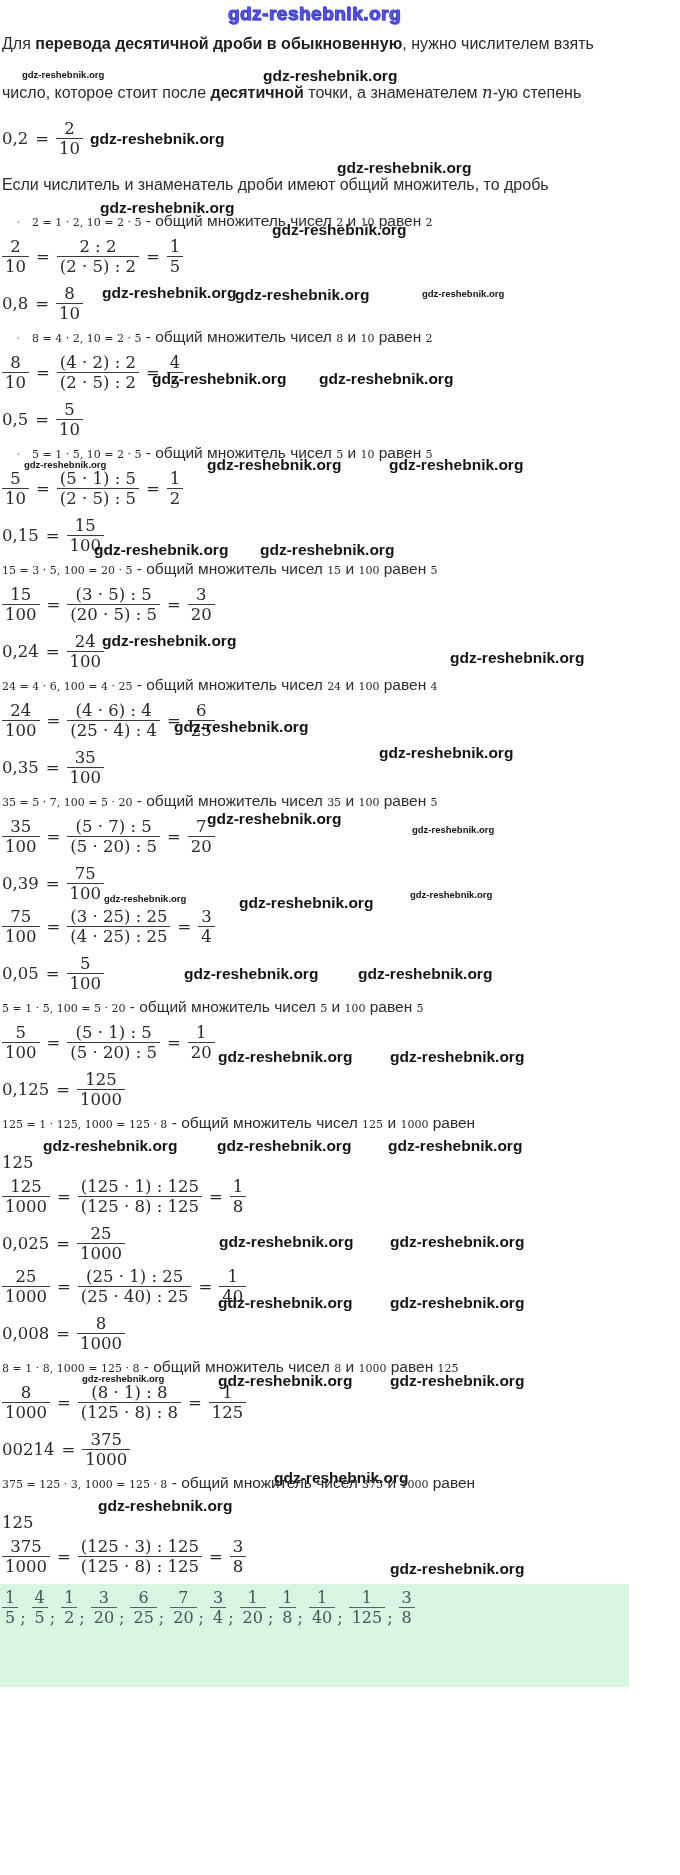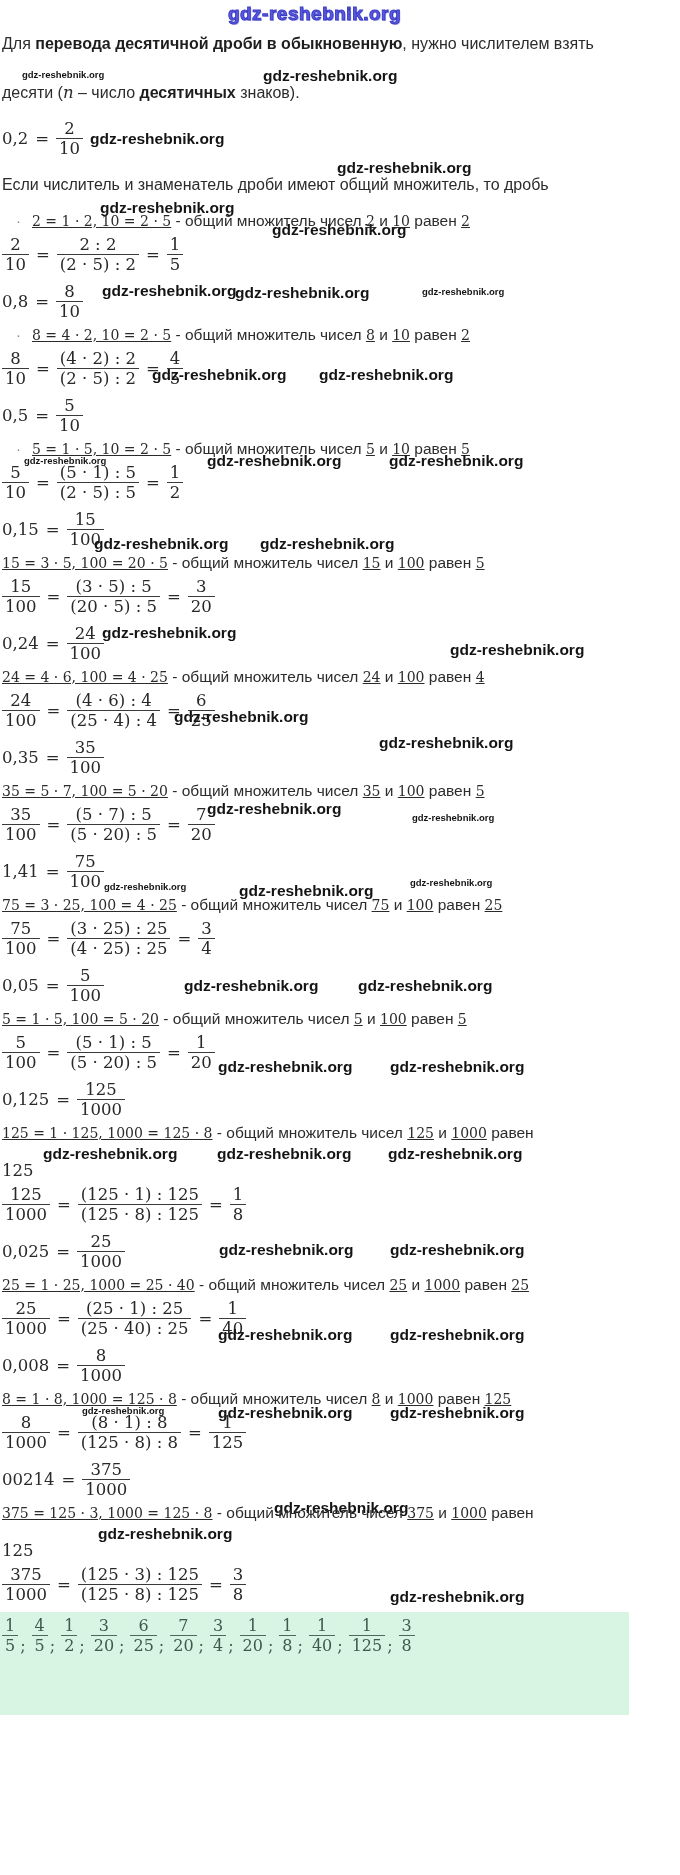--- a/index.html
+++ b/index.html
@@ -25,21 +25,21 @@
   }
   .wm.s{font-size:9.5px;line-height:10px;font-weight:600;}
   .line{position:relative;margin:5px 2px 4px 2px;font-family:"DejaVu Serif",serif;font-size:16.5px;color:#282828;}
   .red{margin:4px 2px 8px 2px;}
   .eq{display:inline-block;margin:0 7px;vertical-align:middle;font-family:"DejaVu Serif",serif;}
   .dval{display:inline-block;vertical-align:middle;}
   .frac{display:inline-block;text-align:center;vertical-align:middle;}
   .fnum{display:block;line-height:19px;padding:0 3px;}
   .fden{display:block;line-height:19px;padding:0 3px;border-top:1px solid #3a3a3a;}
   .fac{position:relative;font-size:15.5px;line-height:20px;margin:3px 2px;color:#2c2c2c;}
-  .fac .m{font-size:14px;text-decoration:underline;}
+  .fac .m{font-size:11px;}
   .fac.bul{padding-left:30px;}
   .bullet{position:absolute;left:14px;top:0;color:#8a8a8a;font-size:15px;}
   .cont{font-family:"DejaVu Serif",serif;font-size:16.5px;line-height:20px;margin:2px 2px 4px 2px;color:#282828;}
   .ans{
     background:#d7f5e2;margin-top:4px;padding:4px 2px 60px 2px;
     font-family:"DejaVu Serif",serif;font-size:16px;color:#3e5a4e;white-space:nowrap;
   }
   .ans .fden{border-top:1px solid #4a685c;}
   .ans .frac{margin-right:1px;}
   .sep{display:inline-block;vertical-align:bottom;margin:0 6px 0 1px;}
@@ -48,21 +48,21 @@
 <body>
 
 <div id="page">
   <div class="logo">gdz-reshebnik.org</div>
   <div id="content">
       <div class="para"><span>Для </span><span class="b ">перевода десятичной дроби в обыкновенную</span><span>, нужно числителем взять</span></div>
       <div class="wmrow">
         <span class="wm s" style="left: 22px; top: 0px;">gdz-reshebnik.org</span>
         <span class="wm" style="left: 263px; top: -2px;">gdz-reshebnik.org</span>
       </div>
-      <div class="para"><span>десяти (</span><span class="m i">n</span><span> – число </span><span class="b ">десятичных</span><span> знаков).</span></div>
+      <div class="para"><span>число, которое стоит после </span><span class="b ">десятичной</span><span> точки, а знаменателем </span><span class="m i">n</span><span>-ую степень</span></div>
       <div class="line dec"><span class="dval m">0,2</span><span class="eq">=</span><span class="frac"><span class="fnum">2</span><span class="fden">10</span></span><span class="wm" style="left: 88px; top: 12px;">gdz-reshebnik.org</span></div>
       <div class="wmrow">
         <span class="wm" style="left: 337px; top: -2px;">gdz-reshebnik.org</span>
       </div>
       <div class="para"><span>Если числитель и знаменатель дроби имеют общий множитель, то дробь</span></div>
       <div class="para"><span class="wm" style="left: 98px; top: -11px;">gdz-reshebnik.org</span><span class="wm" style="left: 270px; top: 11px;">gdz-reshebnik.org</span></div>
       <div class="fac bul"><span class="bullet">·</span><span class="m ">2 = 1 · 2, 10 = 2 · 5</span><span> - общий множитель чисел </span><span class="m ">2</span><span> и </span><span class="m ">10</span><span> равен </span><span class="m ">2</span></div>
       <div class="line red"><span class="frac"><span class="fnum">2</span><span class="fden">10</span></span><span class="eq">=</span><span class="frac"><span class="fnum">2 : 2</span><span class="fden">(2 · 5) : 2</span></span><span class="eq">=</span><span class="frac"><span class="fnum">1</span><span class="fden">5</span></span></div>
       <div class="line dec"><span class="dval m">0,8</span><span class="eq">=</span><span class="frac"><span class="fnum">8</span><span class="fden">10</span></span><span class="wm" style="left: 100px; top: 1px;">gdz-reshebnik.org</span><span class="wm" style="left: 233px; top: 3px;">gdz-reshebnik.org</span><span class="wm s" style="left: 420px; top: 5px;">gdz-reshebnik.org</span></div>
       <div class="fac bul"><span class="bullet">·</span><span class="m ">8 = 4 · 2, 10 = 2 · 5</span><span> - общий множитель чисел </span><span class="m ">8</span><span> и </span><span class="m ">10</span><span> равен </span><span class="m ">2</span></div>
@@ -72,37 +72,35 @@
       <div class="line red"><span class="frac"><span class="fnum">5</span><span class="fden">10</span></span><span class="eq">=</span><span class="frac"><span class="fnum">(5 · 1) : 5</span><span class="fden">(2 · 5) : 5</span></span><span class="eq">=</span><span class="frac"><span class="fnum">1</span><span class="fden">2</span></span></div>
       <div class="line dec"><span class="dval m">0,15</span><span class="eq">=</span><span class="frac"><span class="fnum">15</span><span class="fden">100</span></span><span class="wm" style="left: 92px; top: 26px;">gdz-reshebnik.org</span><span class="wm" style="left: 258px; top: 26px;">gdz-reshebnik.org</span></div>
       <div class="fac"><span class="m ">15 = 3 · 5, 100 = 20 · 5</span><span> - общий множитель чисел </span><span class="m ">15</span><span> и </span><span class="m ">100</span><span> равен </span><span class="m ">5</span></div>
       <div class="line red"><span class="frac"><span class="fnum">15</span><span class="fden">100</span></span><span class="eq">=</span><span class="frac"><span class="fnum">(3 · 5) : 5</span><span class="fden">(20 · 5) : 5</span></span><span class="eq">=</span><span class="frac"><span class="fnum">3</span><span class="fden">20</span></span></div>
       <div class="line dec"><span class="dval m">0,24</span><span class="eq">=</span><span class="frac"><span class="fnum">24</span><span class="fden">100</span></span><span class="wm" style="left: 100px; top: 1px;">gdz-reshebnik.org</span><span class="wm" style="left: 448px; top: 18px;">gdz-reshebnik.org</span></div>
       <div class="fac"><span class="m ">24 = 4 · 6, 100 = 4 · 25</span><span> - общий множитель чисел </span><span class="m ">24</span><span> и </span><span class="m ">100</span><span> равен </span><span class="m ">4</span></div>
       <div class="line red"><span class="frac"><span class="fnum">24</span><span class="fden">100</span></span><span class="eq">=</span><span class="frac"><span class="fnum">(4 · 6) : 4</span><span class="fden">(25 · 4) : 4</span></span><span class="eq">=</span><span class="frac"><span class="fnum">6</span><span class="fden">25</span></span><span class="wm" style="left: 172px; top: 18px;">gdz-reshebnik.org</span><span class="wm" style="left: 377px; top: 44px;">gdz-reshebnik.org</span></div>
       <div class="line dec"><span class="dval m">0,35</span><span class="eq">=</span><span class="frac"><span class="fnum">35</span><span class="fden">100</span></span></div>
       <div class="fac"><span class="m ">35 = 5 · 7, 100 = 5 · 20</span><span> - общий множитель чисел </span><span class="m ">35</span><span> и </span><span class="m ">100</span><span> равен </span><span class="m ">5</span><span class="wm" style="left: 205px; top: 20px;">gdz-reshebnik.org</span></div>
       <div class="line red"><span class="frac"><span class="fnum">35</span><span class="fden">100</span></span><span class="eq">=</span><span class="frac"><span class="fnum">(5 · 7) : 5</span><span class="fden">(5 · 20) : 5</span></span><span class="eq">=</span><span class="frac"><span class="fnum">7</span><span class="fden">20</span></span><span class="wm s" style="left: 410px; top: 8px;">gdz-reshebnik.org</span></div>
-      <div class="line dec"><span class="dval m">1,41</span><span class="eq">=</span><span class="frac"><span class="fnum">75</span><span class="fden">100</span></span><span class="wm s" style="left: 102px; top: 30px;">gdz-reshebnik.org</span><span class="wm" style="left: 237px; top: 31px;">gdz-reshebnik.org</span><span class="wm s" style="left: 408px; top: 26px;">gdz-reshebnik.org</span></div>
-      <div class="fac"><span class="m ">75 = 3 · 25, 100 = 4 · 25</span><span> - общий множитель чисел </span><span class="m ">75</span><span> и </span><span class="m ">100</span><span> равен </span><span class="m ">25</span></div>
+      <div class="line dec"><span class="dval m">0,39</span><span class="eq">=</span><span class="frac"><span class="fnum">75</span><span class="fden">100</span></span><span class="wm s" style="left: 102px; top: 30px;">gdz-reshebnik.org</span><span class="wm" style="left: 237px; top: 31px;">gdz-reshebnik.org</span><span class="wm s" style="left: 408px; top: 26px;">gdz-reshebnik.org</span></div>
       <div class="line red"><span class="frac"><span class="fnum">75</span><span class="fden">100</span></span><span class="eq">=</span><span class="frac"><span class="fnum">(3 · 25) : 25</span><span class="fden">(4 · 25) : 25</span></span><span class="eq">=</span><span class="frac"><span class="fnum">3</span><span class="fden">4</span></span></div>
       <div class="line dec"><span class="dval m">0,05</span><span class="eq">=</span><span class="frac"><span class="fnum">5</span><span class="fden">100</span></span><span class="wm" style="left: 182px; top: 12px;">gdz-reshebnik.org</span><span class="wm" style="left: 356px; top: 12px;">gdz-reshebnik.org</span></div>
       <div class="fac"><span class="m ">5 = 1 · 5, 100 = 5 · 20</span><span> - общий множитель чисел </span><span class="m ">5</span><span> и </span><span class="m ">100</span><span> равен </span><span class="m ">5</span></div>
       <div class="line red"><span class="frac"><span class="fnum">5</span><span class="fden">100</span></span><span class="eq">=</span><span class="frac"><span class="fnum">(5 · 1) : 5</span><span class="fden">(5 · 20) : 5</span></span><span class="eq">=</span><span class="frac"><span class="fnum">1</span><span class="fden">20</span></span><span class="wm" style="left: 216px; top: 26px;">gdz-reshebnik.org</span><span class="wm" style="left: 388px; top: 26px;">gdz-reshebnik.org</span></div>
       <div class="line dec"><span class="dval m">0,125</span><span class="eq">=</span><span class="frac"><span class="fnum">125</span><span class="fden">1000</span></span></div>
       <div class="fac"><span class="m ">125 = 1 · 125, 1000 = 125 · 8</span><span> - общий множитель чисел </span><span class="m ">125</span><span> и </span><span class="m ">1000</span><span> равен</span></div>
       <div class="wmrow">
         <span class="wm" style="left: 43px; top: 0px;">gdz-reshebnik.org</span>
         <span class="wm" style="left: 217px; top: 0px;">gdz-reshebnik.org</span>
         <span class="wm" style="left: 388px; top: 0px;">gdz-reshebnik.org</span>
       </div>
       <div class="cont">125</div>
       <div class="line red"><span class="frac"><span class="fnum">125</span><span class="fden">1000</span></span><span class="eq">=</span><span class="frac"><span class="fnum">(125 · 1) : 125</span><span class="fden">(125 · 8) : 125</span></span><span class="eq">=</span><span class="frac"><span class="fnum">1</span><span class="fden">8</span></span></div>
       <div class="line dec"><span class="dval m">0,025</span><span class="eq">=</span><span class="frac"><span class="fnum">25</span><span class="fden">1000</span></span><span class="wm" style="left: 217px; top: 10px;">gdz-reshebnik.org</span><span class="wm" style="left: 388px; top: 10px;">gdz-reshebnik.org</span></div>
-      <div class="fac"><span class="m ">25 = 1 · 25, 1000 = 25 · 40</span><span> - общий множитель чисел </span><span class="m ">25</span><span> и </span><span class="m ">1000</span><span> равен </span><span class="m ">25</span></div>
       <div class="line red"><span class="frac"><span class="fnum">25</span><span class="fden">1000</span></span><span class="eq">=</span><span class="frac"><span class="fnum">(25 · 1) : 25</span><span class="fden">(25 · 40) : 25</span></span><span class="eq">=</span><span class="frac"><span class="fnum">1</span><span class="fden">40</span></span><span class="wm" style="left: 216px; top: 28px;">gdz-reshebnik.org</span><span class="wm" style="left: 388px; top: 28px;">gdz-reshebnik.org</span></div>
       <div class="line dec"><span class="dval m">0,008</span><span class="eq">=</span><span class="frac"><span class="fnum">8</span><span class="fden">1000</span></span></div>
       <div class="fac"><span class="m ">8 = 1 · 8, 1000 = 125 · 8</span><span> - общий множитель чисел </span><span class="m ">8</span><span> и </span><span class="m ">1000</span><span> равен </span><span class="m ">125</span><span class="wm s" style="left: 80px; top: 17px;">gdz-reshebnik.org</span><span class="wm" style="left: 216px; top: 16px;">gdz-reshebnik.org</span><span class="wm" style="left: 388px; top: 16px;">gdz-reshebnik.org</span></div>
       <div class="line red"><span class="frac"><span class="fnum">8</span><span class="fden">1000</span></span><span class="eq">=</span><span class="frac"><span class="fnum">(8 · 1) : 8</span><span class="fden">(125 · 8) : 8</span></span><span class="eq">=</span><span class="frac"><span class="fnum">1</span><span class="fden">125</span></span></div>
       <div class="line dec"><span class="dval m">00214</span><span class="eq">=</span><span class="frac"><span class="fnum">375</span><span class="fden">1000</span></span><span class="wm" style="left: 272px; top: 40px;">gdz-reshebnik.org</span></div>
       <div class="fac"><span class="m ">375 = 125 · 3, 1000 = 125 · 8</span><span> - общий множитель чисел </span><span class="m ">375</span><span> и </span><span class="m ">1000</span><span> равен</span></div>
       <div class="wmrow">
         <span class="wm" style="left: 98px; top: 0px;">gdz-reshebnik.org</span>
       </div>
       <div class="cont">125</div>

